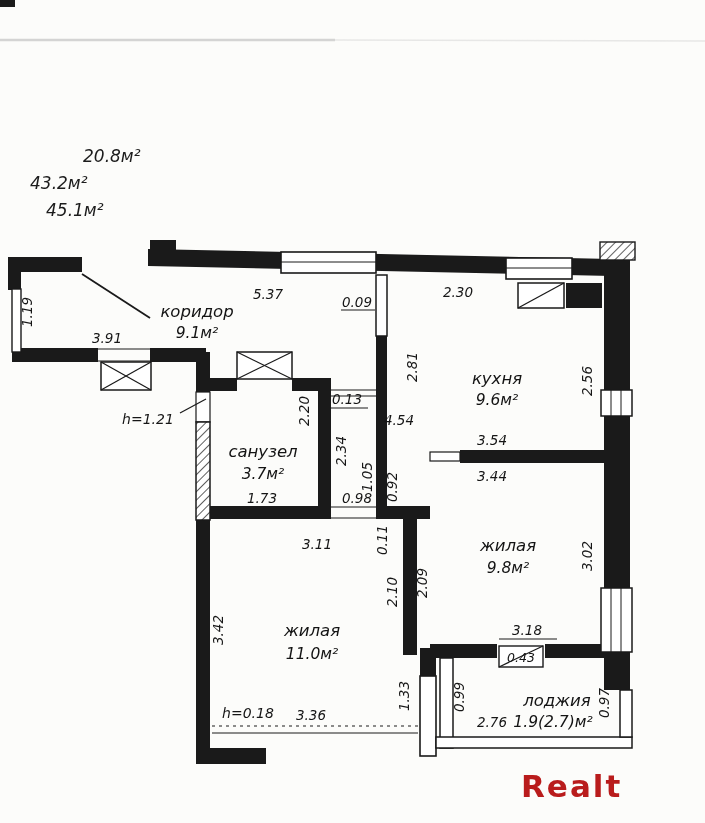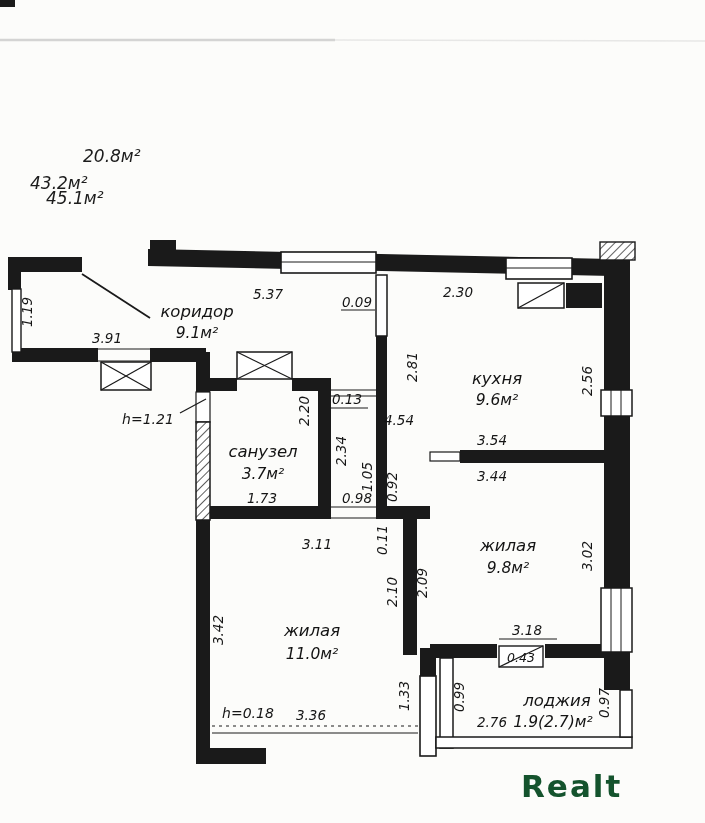--- a/index.html
+++ b/index.html
@@ -6,30 +6,30 @@
   .canvas{position:relative;width:705px;height:823px;margin:0 auto;background:#fcfcfa;
           font-family:"DejaVu Sans",sans-serif;overflow:hidden;}
   .canvas svg{position:absolute;left:0;top:0;}
   .sline{position:absolute;font-style:italic;font-size:17px;color:#1c1c1c;white-space:nowrap;}
   .dim{font-style:italic;font-size:13.5px;fill:#161616;text-anchor:middle;}
   .dim-small{font-style:italic;font-size:12.5px;fill:#161616;text-anchor:middle;}
   .room{font-style:italic;font-size:16.5px;fill:#141414;text-anchor:middle;}
   .area{font-style:italic;font-size:15.5px;fill:#141414;text-anchor:middle;}
   .note{font-style:italic;font-size:14px;fill:#161616;text-anchor:middle;}
   .wm{position:absolute;left:521px;top:768px;font-size:31px;font-weight:bold;
-      color:#14532d;letter-spacing:2px;font-family:"DejaVu Sans",sans-serif;}
+      color:#b91c1c;letter-spacing:2px;font-family:"DejaVu Sans",sans-serif;}
 </style>
 </head>
 <body>
 
 <div class="canvas">
 
   <div class="sline" style="left:83px;top:146px;">20.8м²</div>
   <div class="sline" style="left:30px;top:173px;">43.2м²</div>
-  <div class="sline" style="left:46px;top:188px;">45.1м²</div>
+  <div class="sline" style="left:46px;top:200px;">45.1м²</div>
 
   <svg width="705" height="823" viewBox="0 0 705 823">
     <defs>
       <pattern id="hatch" width="6" height="6" patternTransform="rotate(45)" patternUnits="userSpaceOnUse">
         <rect width="6" height="6" fill="#ffffff"></rect>
         <line x1="0" y1="0" x2="0" y2="6" stroke="#1a1a1a" stroke-width="1.4"></line>
       </pattern>
     </defs>
 
     <g>

